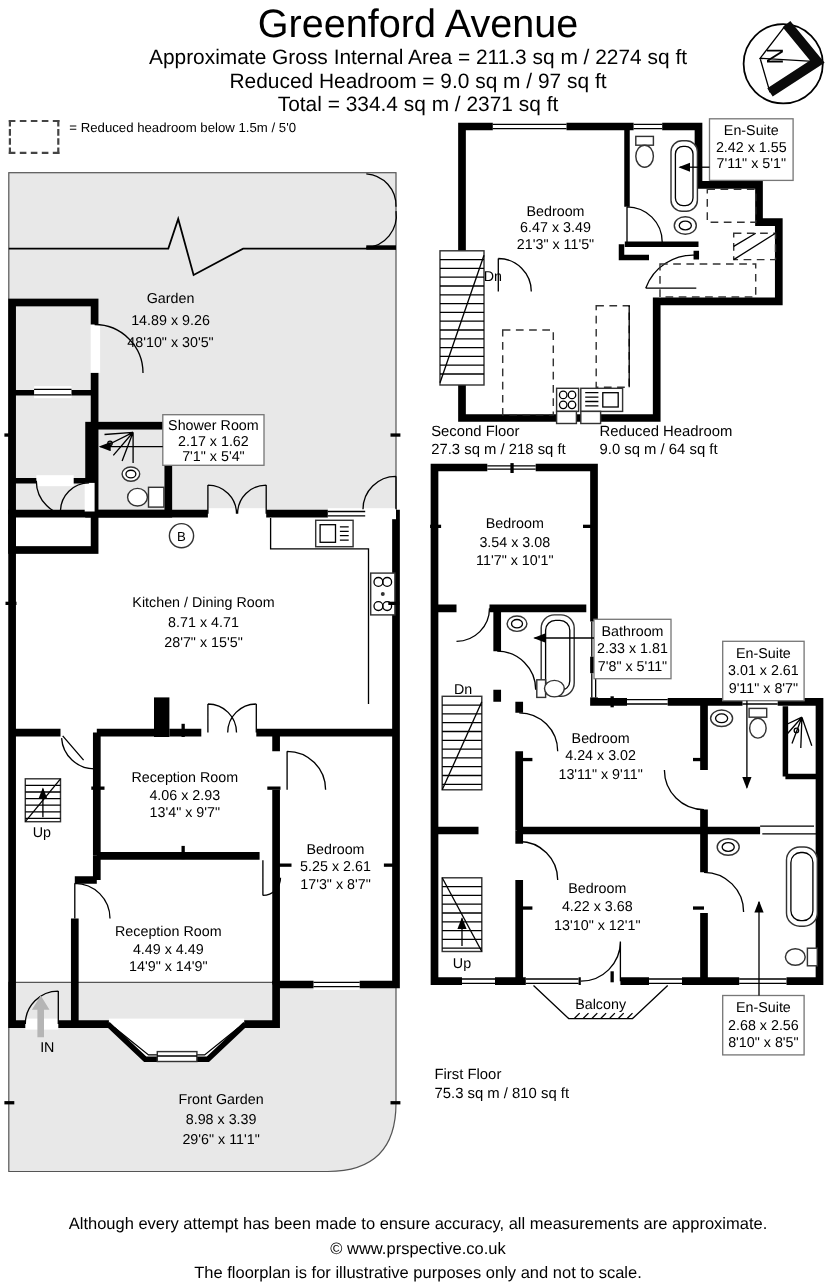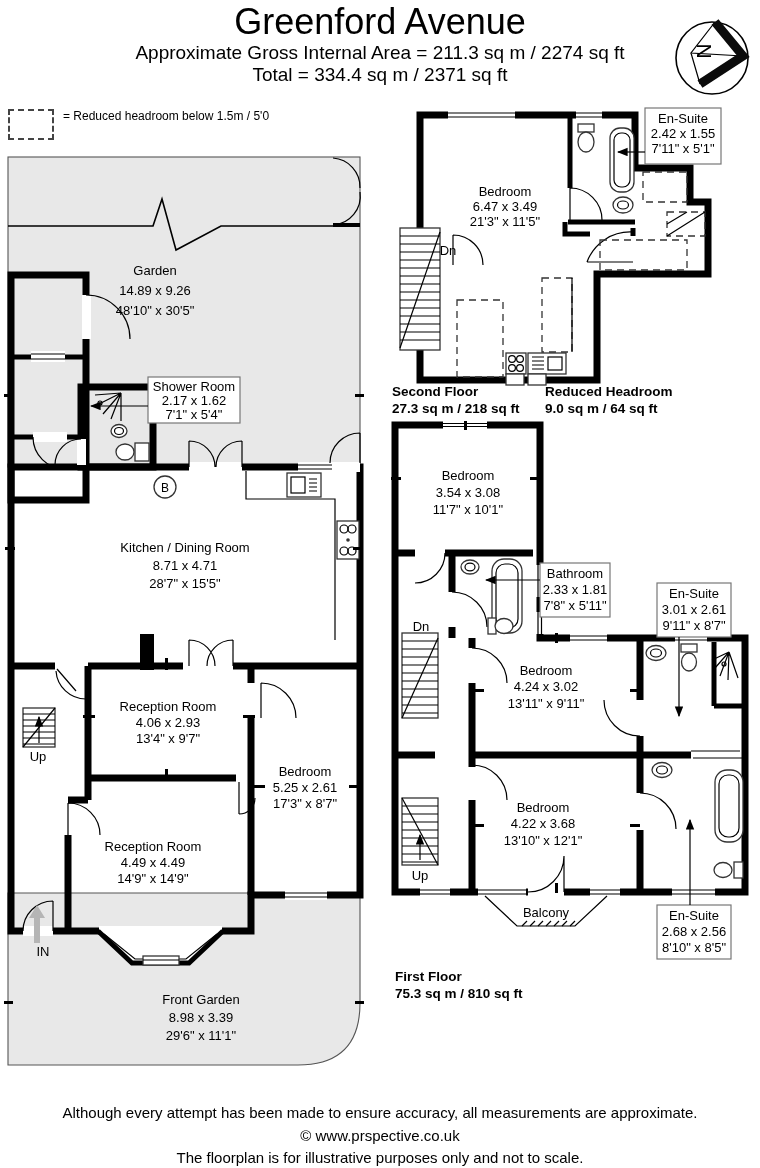--- a/index.html
+++ b/index.html
@@ -5,21 +5,21 @@
   html,body{margin:0;padding:0;background:#fff;}
   #page{position:relative;width:760px;height:1168px;background:#fff;overflow:hidden;
         font-family:"Liberation Sans",sans-serif;color:#000;}
   .abs{position:absolute;}
   #header{left:0;top:2px;width:760px;text-align:center;}
   #title{font-size:36px;line-height:40px;}
   .sub{font-size:19px;line-height:21.5px;}
   #legend{left:8px;top:109px;display:flex;}
   #legend .box{width:42px;height:27px;border:2px dashed #444;margin-right:9px;}
   #legend .txt{font-size:12px;}
-  .caption{font-weight:bold;font-size:13.5px;line-height:17px;white-space:nowrap;}
+  .caption{font-weight:normal;font-size:13.5px;line-height:17px;white-space:nowrap;}
   #footer{left:0;top:1102px;width:760px;text-align:center;font-size:15px;line-height:22.5px;}
   svg{position:absolute;overflow:visible;}
   svg text{font-family:"Liberation Sans",sans-serif;font-size:13px;fill:#000;text-anchor:middle;}
   .w{stroke:#000;stroke-width:7;fill:none;stroke-linecap:butt;}
   .w5{stroke:#000;stroke-width:5;fill:none;}
   .t{stroke:#000;stroke-width:1.2;fill:none;}
   .t15{stroke:#000;stroke-width:1.6;fill:none;}
   .gray{fill:#e8e8e8;stroke:#555;stroke-width:1.1;}
   .fx{fill:#fff;stroke:#333;stroke-width:1.3;}
   .dash{fill:none;stroke:#333;stroke-width:1.3;stroke-dasharray:7 5;}
@@ -29,20 +29,21 @@
   .cover{fill:#fff;stroke:none;}
 </style>
 </head>
 <body>
 
 <div id="page">
 
   <div id="header" class="abs">
     <div id="title">Greenford Avenue</div>
     <div class="sub">Approximate Gross Internal Area = 211.3 sq m / 2274 sq ft</div>
+    <div class="sub">Reduced Headroom = 9.0 sq m / 97 sq ft</div>
     <div class="sub">Total = 334.4 sq m / 2371 sq ft</div>
   </div>
 
   <svg class="abs" style="left:672px;top:10px" width="82" height="94" viewBox="0 0 82 94">
     <circle cx="40" cy="48" r="36" class="t15"></circle>
     <path class="t" d="M43,12 L19,43 L71,46 M19,43 L28,74"></path>
     <path d="M43,12 L71,46 L28,74" stroke="#0b0b0b" stroke-width="9" fill="none"></path>
     <text x="31" y="47" transform="rotate(90,31,41)" style="font-size:21px">N</text>
   </svg>
 

